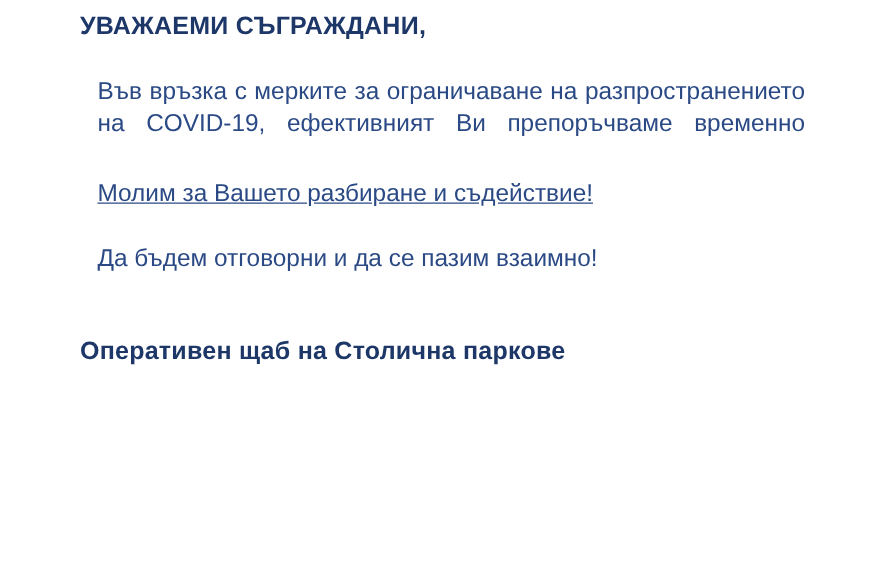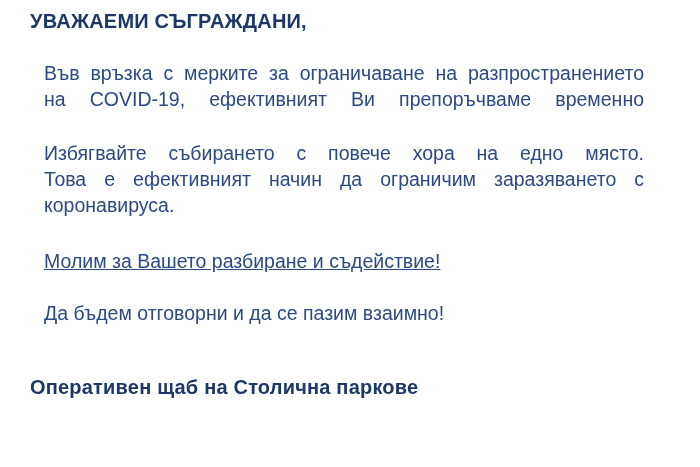--- a/index.html
+++ b/index.html
@@ -5,21 +5,21 @@
   html, body {
     margin: 0;
     padding: 0;
     background: #ffffff;
   }
   .page {
     position: relative;
     width: 700px;
     height: 467px;
     box-sizing: border-box;
-    padding: 8px 42px 0 30px;
+    padding: 8px 42px 0 64px;
     background: var(--bg, #ffffff);
     font-family: "Liberation Sans", "DejaVu Sans", sans-serif;
     overflow: hidden;
   }
   .heading {
     margin: 0;
     font-size: 20px;
     line-height: 26px;
     font-weight: 700;
     letter-spacing: 0.2px;
@@ -56,25 +56,20 @@
 
 <div class="page">
 
   <h1 class="heading">УВАЖАЕМИ СЪГРАЖДАНИ,</h1>
 
   <div class="para para-1">
     <div class="line just">Във връзка с мерките за ограничаване на разпространението</div>
     <div class="line just">на COVID-19, ефективният Ви препоръчваме временно</div>
   </div>
 
-  <div class="para para-2">
-    <div class="line just">Избягвайте събирането с повече хора на едно място.</div>
-    <div class="line just">Това е ефективният начин да ограничим заразяването с</div>
-    <div class="line">коронавируса.</div>
-  </div>
 
   <div class="para appeal-1">Молим за Вашето разбиране и съдействие!</div>
 
   <div class="para appeal-2">Да бъдем отговорни и да се пазим взаимно!</div>
 
   <div class="signature">Оперативен щаб на Столична паркове</div>
 
 </div>
 
 </body></html>

